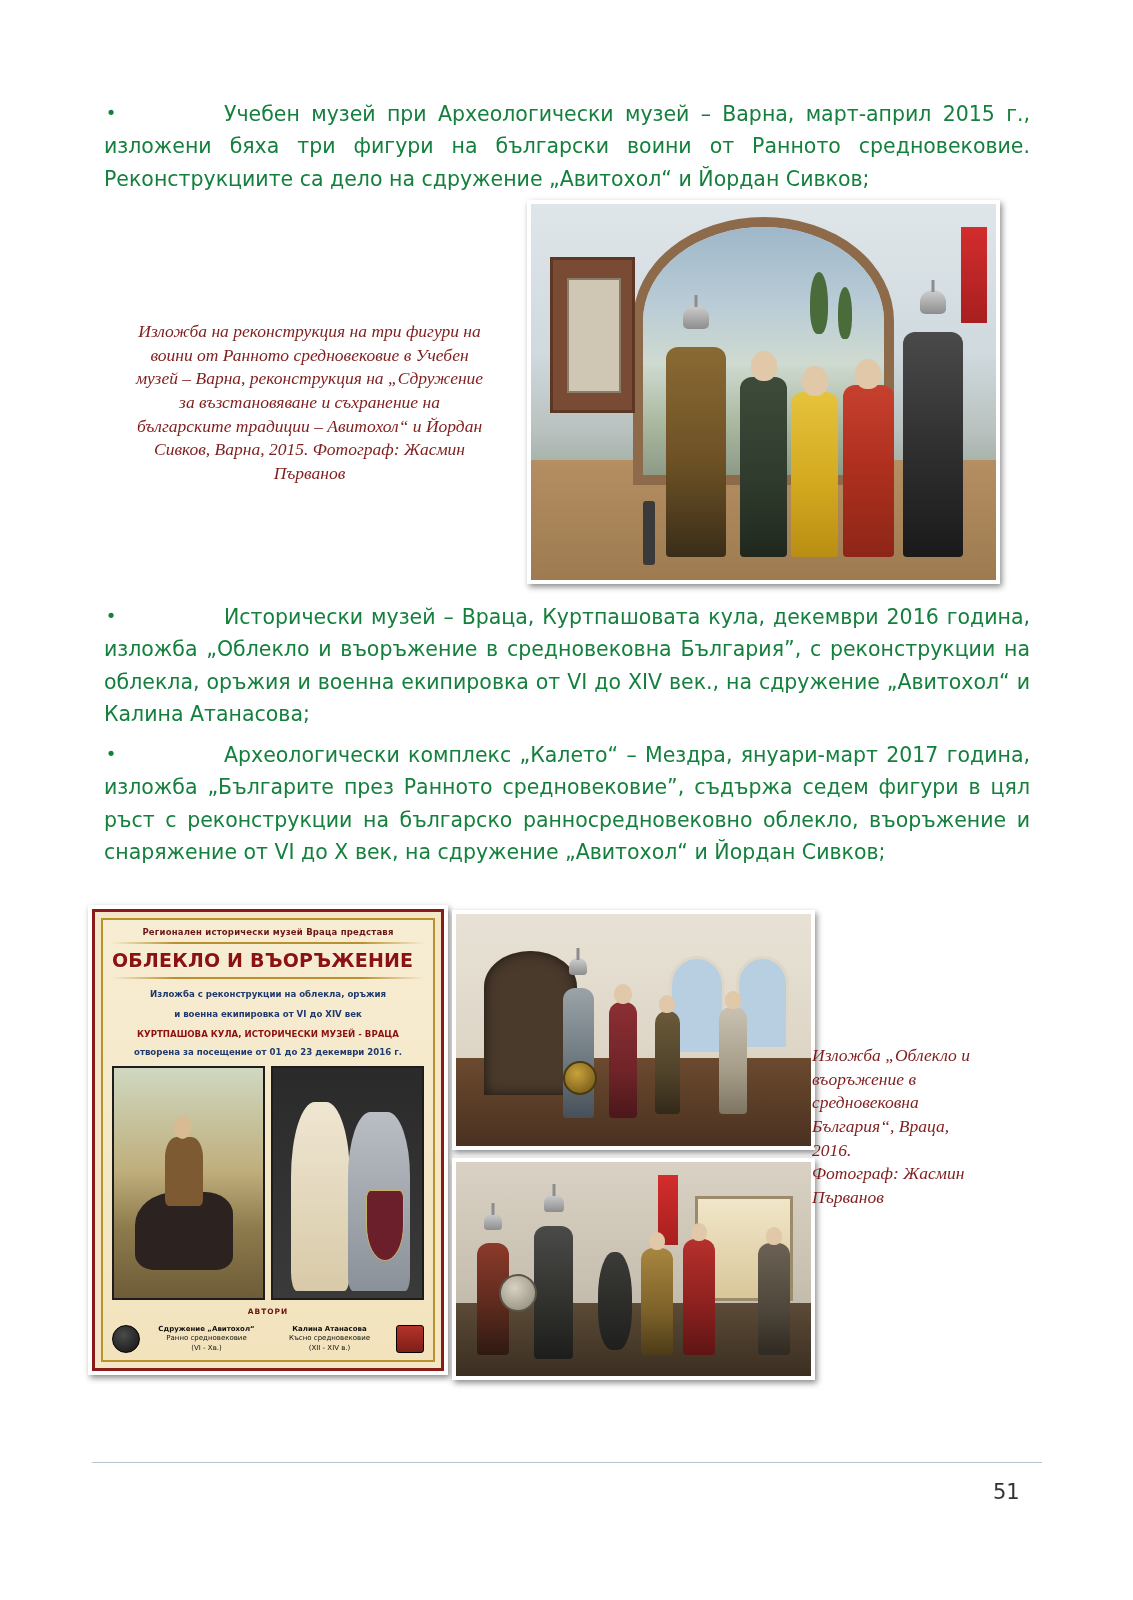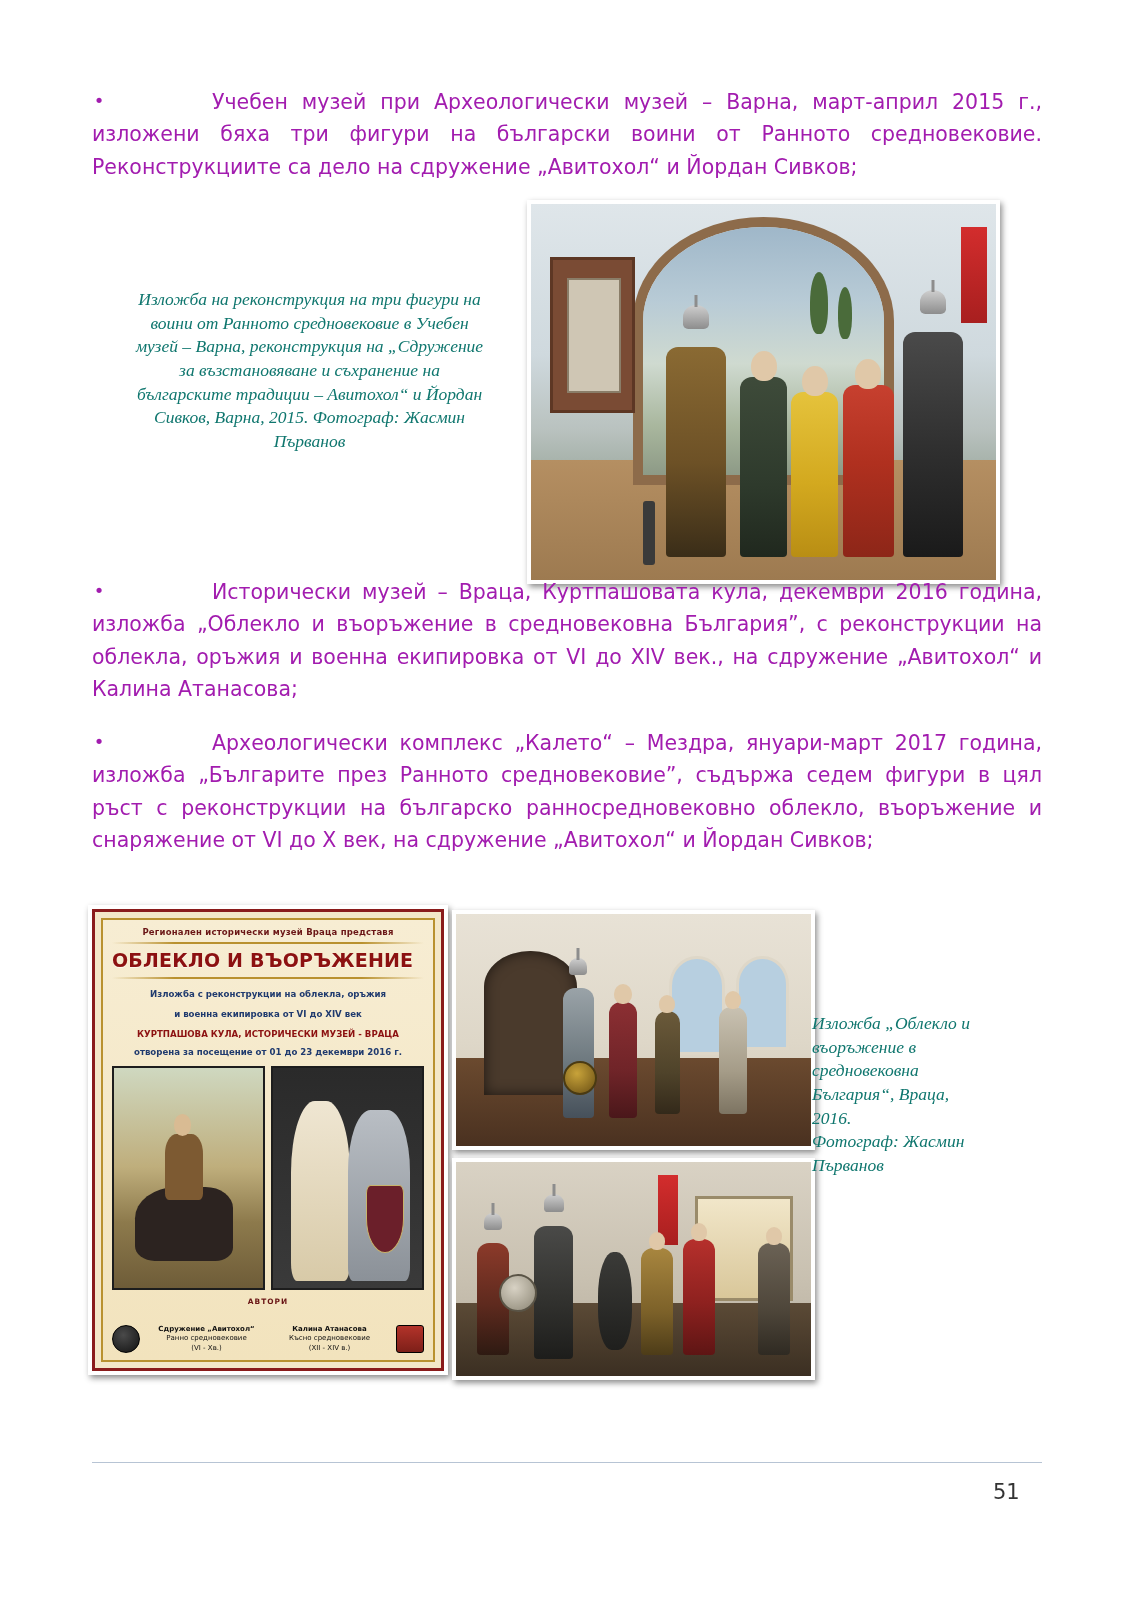--- a/index.html
+++ b/index.html
@@ -29,42 +29,43 @@
     position: absolute;
     left: 92px;
     width: 950px;
   }
   .para {
     font-family: "DejaVu Sans", sans-serif;
     font-size: 20.5px;
     line-height: 1.58;
     text-align: justify;
     text-justify: inter-word;
-    margin: 0;
-    color: #a21caf;
+    margin: 12px;
+    color: #15803d;
   }
   .para .indent-bullet {
     display: inline-block;
     width: 120px;
   }
   .bullet-dot {
     display: inline-block;
     width: 14px;
     text-align: center;
     font-size: 18px;
     vertical-align: 2px;
   }
 
   
   .caption {
     font-family: "Liberation Serif", serif;
     font-style: italic;
     font-size: 17.5px;
     line-height: 1.35;
-    color: #0f766e;
+    color: #7f1d1d;
+    margin-top: 32px;
   }
   .caption.center { text-align: center; }
   .caption.left { text-align: left; }
 
   
   .photo {
     position: absolute;
     box-sizing: border-box;
     border: 4px solid #ffffff;
     box-shadow: 2px 3px 6px rgba(0,0,0,0.45);
@@ -268,21 +269,21 @@
     font-weight: bold;
     color: #6a1616;
     margin-top: 4px;
     letter-spacing: 1px;
   }
   .poster-authors {
     display: flex;
     align-items: flex-end;
     justify-content: space-between;
     gap: 10px;
-    margin-top: 16px;
+    margin-top: 6px;
   }
   .pa-logo {
     width: 26px; height: 26px;
     border-radius: 50%;
     background: radial-gradient(circle at 40% 35%, #4a4a4a, #111);
     border: 1px solid #000;
     flex: 0 0 auto;
     position: relative;
   }
   .pa-logo.right {
@@ -384,21 +385,21 @@
         <div class="fig-head"></div>
       </div>
       <div class="figure" style="left:80%; width:13%; height:60%; background:linear-gradient(180deg,#4a4a4a 0%,#2e2e2e 55%,#1a1a1a 100%);">
         <div class="helm"></div>
       </div>
 
       <div style="position:absolute; left:24%; bottom:4%; width:12px; height:64px; background:#3a3a3a; border-radius:3px;"></div>
     </div>
   </div>
 
-  <div class="text-col" style="top:576px;">
+  <div class="text-col" style="top:589px;">
     <p class="para"><span class="indent-bullet"><span class="bullet-dot">•</span></span><span>Исторически музей – Враца, Куртпашовата кула, декември 2016 година, изложба „Облекло и въоръжение в средновековна България”, с реконструкции на облекла, оръжия и военна екипировка от VI до XIV век., на сдружение „Авитохол“ и Калина Атанасова;</span></p>
   </div>
 
   <div class="text-col" style="top:727px;">
     <p class="para"><span class="indent-bullet"><span class="bullet-dot">•</span></span><span>Археологически комплекс „Калето“ – Мездра, януари-март 2017 година, изложба „Българите през Ранното средновековие”, съдържа седем фигури в цял ръст с реконструкции на българско раннοсредновековно облекло, въоръжение и снаряжение от VI до X век, на сдружение „Авитохол“ и Йордан Сивков;</span></p>
   </div>
 
   <div class="photo" id="photo-poster" style="left:88px; top:905px; width:360px; height:470px;">
     <div class="inner">
       <div class="poster-wrap">

